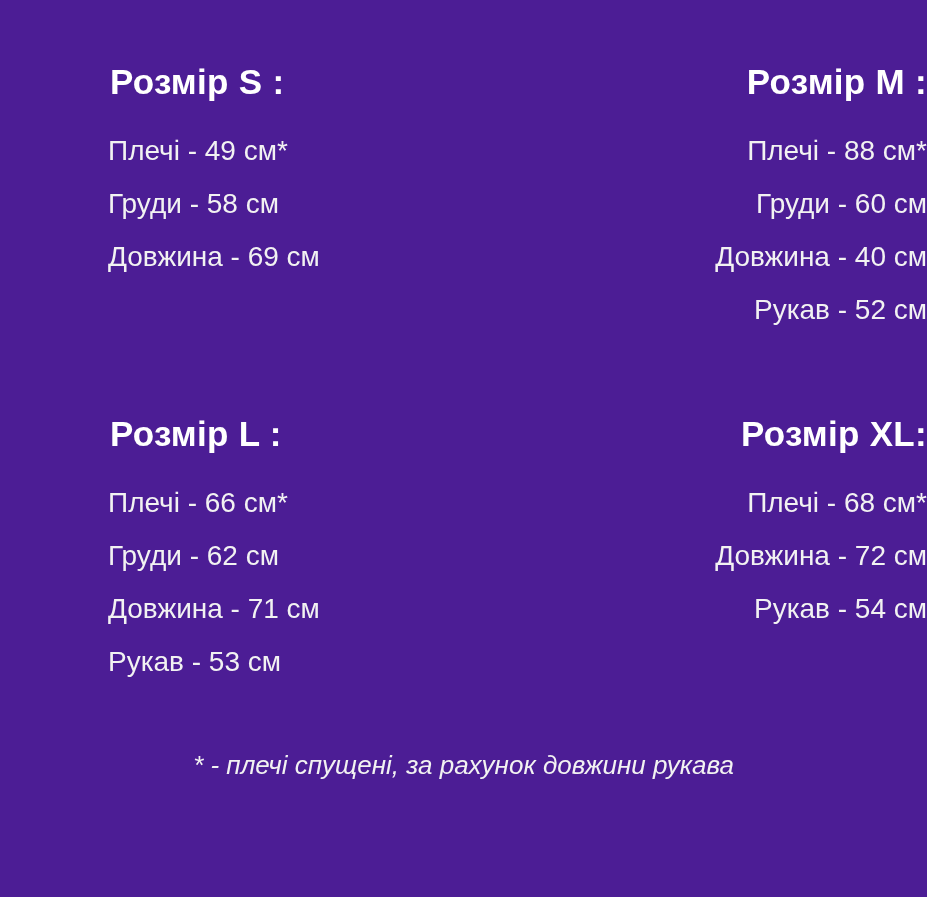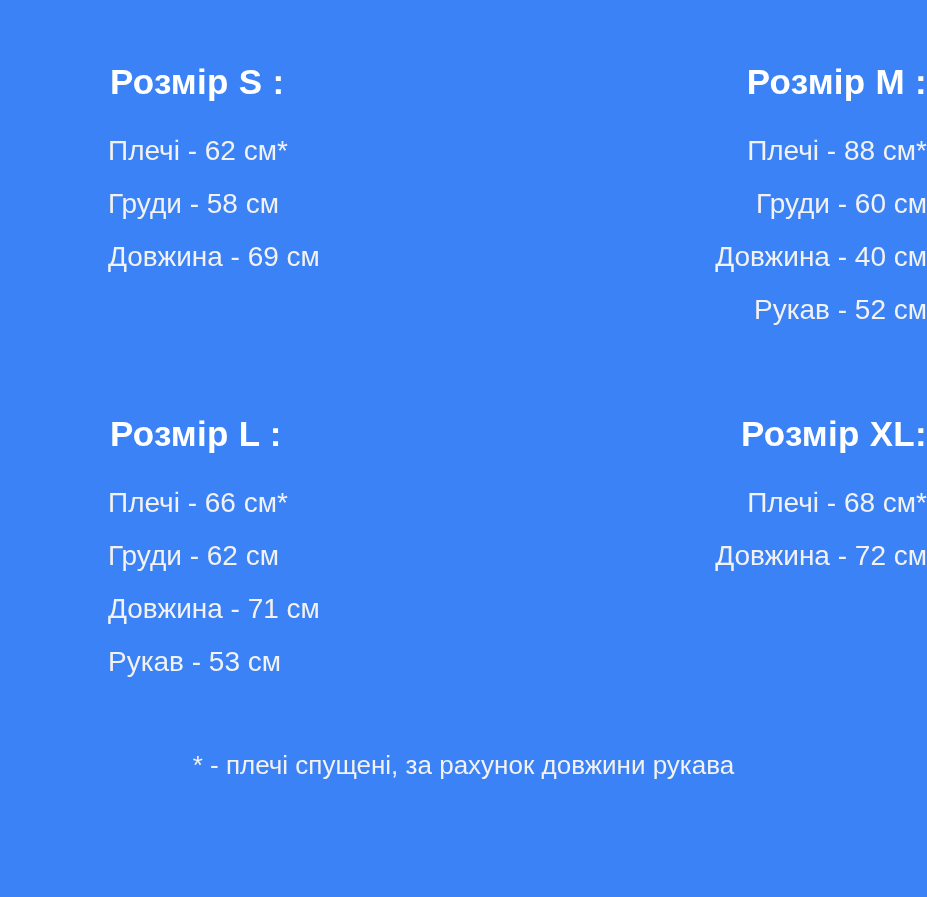--- a/index.html
+++ b/index.html
@@ -11,21 +11,21 @@
     width: 927px;
     height: 897px;
     overflow: hidden;
     font-family: "Liberation Sans", sans-serif;
     color: #ffffff;
   }
   .sheet {
     position: relative;
     width: 927px;
     height: 897px;
-    background: #3b82f6;
+    background: #4c1d95;
   }
   .grid {
     position: absolute;
     top: 62px;
     left: 0;
     width: 927px;
     display: grid;
     grid-template-columns: 458px 469px;
     grid-template-rows: 352px auto;
   }
@@ -51,32 +51,33 @@
     white-space: nowrap;
   }
   .footnote {
     position: absolute;
     top: 750px;
     left: 0;
     width: 927px;
     text-align: center;
     font-size: 26px;
     color: #f2f2f2;
+    font-style: italic;
   }
 </style>
 </head>
 <body>
 
 <div class="sheet">
 
   <div class="grid">
 
     <div class="block">
       <div class="block-title">Розмір S :</div>
-      <div class="row">Плечі - 62 см*</div>
+      <div class="row">Плечі - 49 см*</div>
       <div class="row">Груди - 58 см</div>
       <div class="row">Довжина - 69 см</div>
     </div>
 
     <div class="block col2">
       <div class="block-title">Розмір M :</div>
       <div class="row">Плечі - 88 см*</div>
       <div class="row">Груди - 60 см</div>
       <div class="row">Довжина - 40 см</div>
       <div class="row">Рукав - 52 см</div>
@@ -87,19 +88,20 @@
       <div class="row">Плечі - 66 см*</div>
       <div class="row">Груди - 62 см</div>
       <div class="row">Довжина  - 71 см</div>
       <div class="row">Рукав - 53 см</div>
     </div>
 
     <div class="block col2">
       <div class="block-title">Розмір XL:</div>
       <div class="row">Плечі - 68 см*</div>
       <div class="row">Довжина - 72 см</div>
+      <div class="row">Рукав - 54 см</div>
     </div>
 
   </div>
 
   <div class="footnote">* - плечі спущені, за рахунок довжини рукава</div>
 
 </div>
 
 </body></html>

